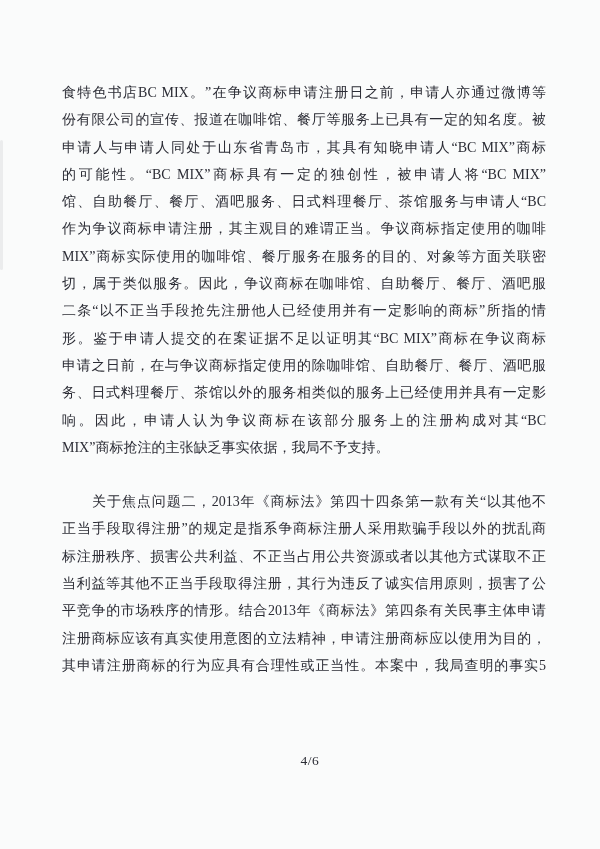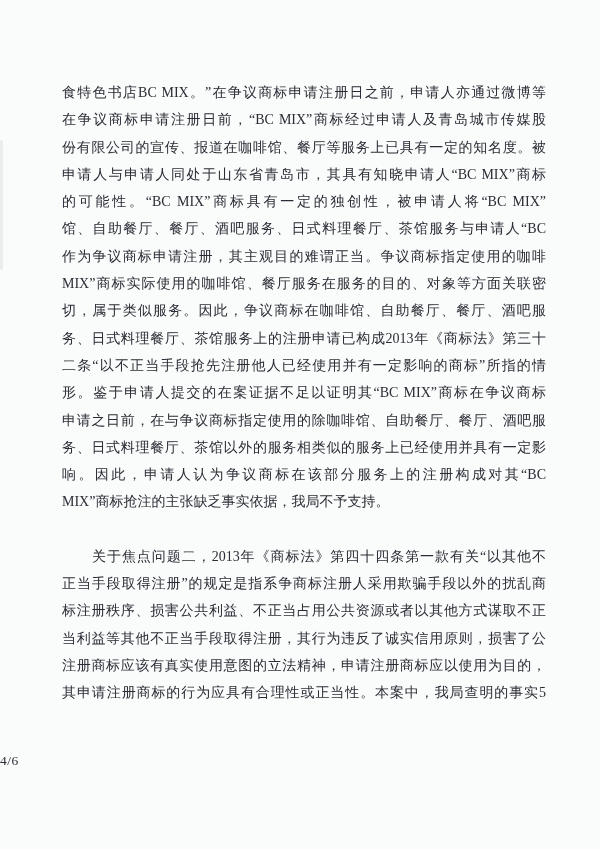--- a/index.html
+++ b/index.html
@@ -47,59 +47,59 @@
     text-indent: 30px;
     margin-top: 27px;
   }
   .footer {
     position: absolute;
     left: 0;
     top: 751px;
     width: 600px;
     height: 20px;
     line-height: 20px;
+    text-align: center;
     font-size: 13.5px;
     letter-spacing: 0.5px;
     color: var(--ink, #2b2c35);
-    padding-left: 0;
+    padding-left: 20px;
     box-sizing: border-box;
   }
   .scan-smudge {
     position: absolute;
     left: 0;
     top: 140px;
     width: 3px;
     height: 130px;
     background: rgba(130,135,140,0.12);
     border-radius: 2px;
   }
 </style>
 </head>
 <body>
 
 <div class="page">
   <div class="scan-smudge"></div>
   <div class="text-block">
       <div class="line j">食特色书店BC MIX。”在争议商标申请注册日之前，申请人亦通过微博等</div>
-      <div class="line j">在争议商标申请注册日前，“BC MIX”商标经过申请人及青岛城市传媒股</div>
       <div class="line j">份有限公司的宣传、报道在咖啡馆、餐厅等服务上已具有一定的知名度。被</div>
       <div class="line j">申请人与申请人同处于山东省青岛市，其具有知晓申请人“BC MIX”商标</div>
       <div class="line j">的可能性。“BC MIX”商标具有一定的独创性，被申请人将“BC MIX”</div>
       <div class="line j">馆、自助餐厅、餐厅、酒吧服务、日式料理餐厅、茶馆服务与申请人“BC</div>
       <div class="line j">作为争议商标申请注册，其主观目的难谓正当。争议商标指定使用的咖啡</div>
       <div class="line j">MIX”商标实际使用的咖啡馆、餐厅服务在服务的目的、对象等方面关联密</div>
       <div class="line j">切，属于类似服务。因此，争议商标在咖啡馆、自助餐厅、餐厅、酒吧服</div>
-      <div class="line j">务、日式料理餐厅、茶馆服务上的注册申请已构成2013年《商标法》第三十</div>
       <div class="line j">二条“以不正当手段抢先注册他人已经使用并有一定影响的商标”所指的情</div>
       <div class="line j">形。鉴于申请人提交的在案证据不足以证明其“BC MIX”商标在争议商标</div>
       <div class="line j">申请之日前，在与争议商标指定使用的除咖啡馆、自助餐厅、餐厅、酒吧服</div>
       <div class="line j">务、日式料理餐厅、茶馆以外的服务相类似的服务上已经使用并具有一定影</div>
       <div class="line j">响。因此，申请人认为争议商标在该部分服务上的注册构成对其“BC</div>
       <div class="line">MIX”商标抢注的主张缺乏事实依据，我局不予支持。</div>
       <div class="line j indent">关于焦点问题二，2013年《商标法》第四十四条第一款有关“以其他不</div>
       <div class="line j">正当手段取得注册”的规定是指系争商标注册人采用欺骗手段以外的扰乱商</div>
       <div class="line j">标注册秩序、损害公共利益、不正当占用公共资源或者以其他方式谋取不正</div>
       <div class="line j">当利益等其他不正当手段取得注册，其行为违反了诚实信用原则，损害了公</div>
+      <div class="line j">平竞争的市场秩序的情形。结合2013年《商标法》第四条有关民事主体申请</div>
       <div class="line j">注册商标应该有真实使用意图的立法精神，申请注册商标应以使用为目的，</div>
       <div class="line j">其申请注册商标的行为应具有合理性或正当性。本案中，我局查明的事实5</div>
     </div>
   <div class="footer">4/6</div>
 </div>
 
 </body></html>

